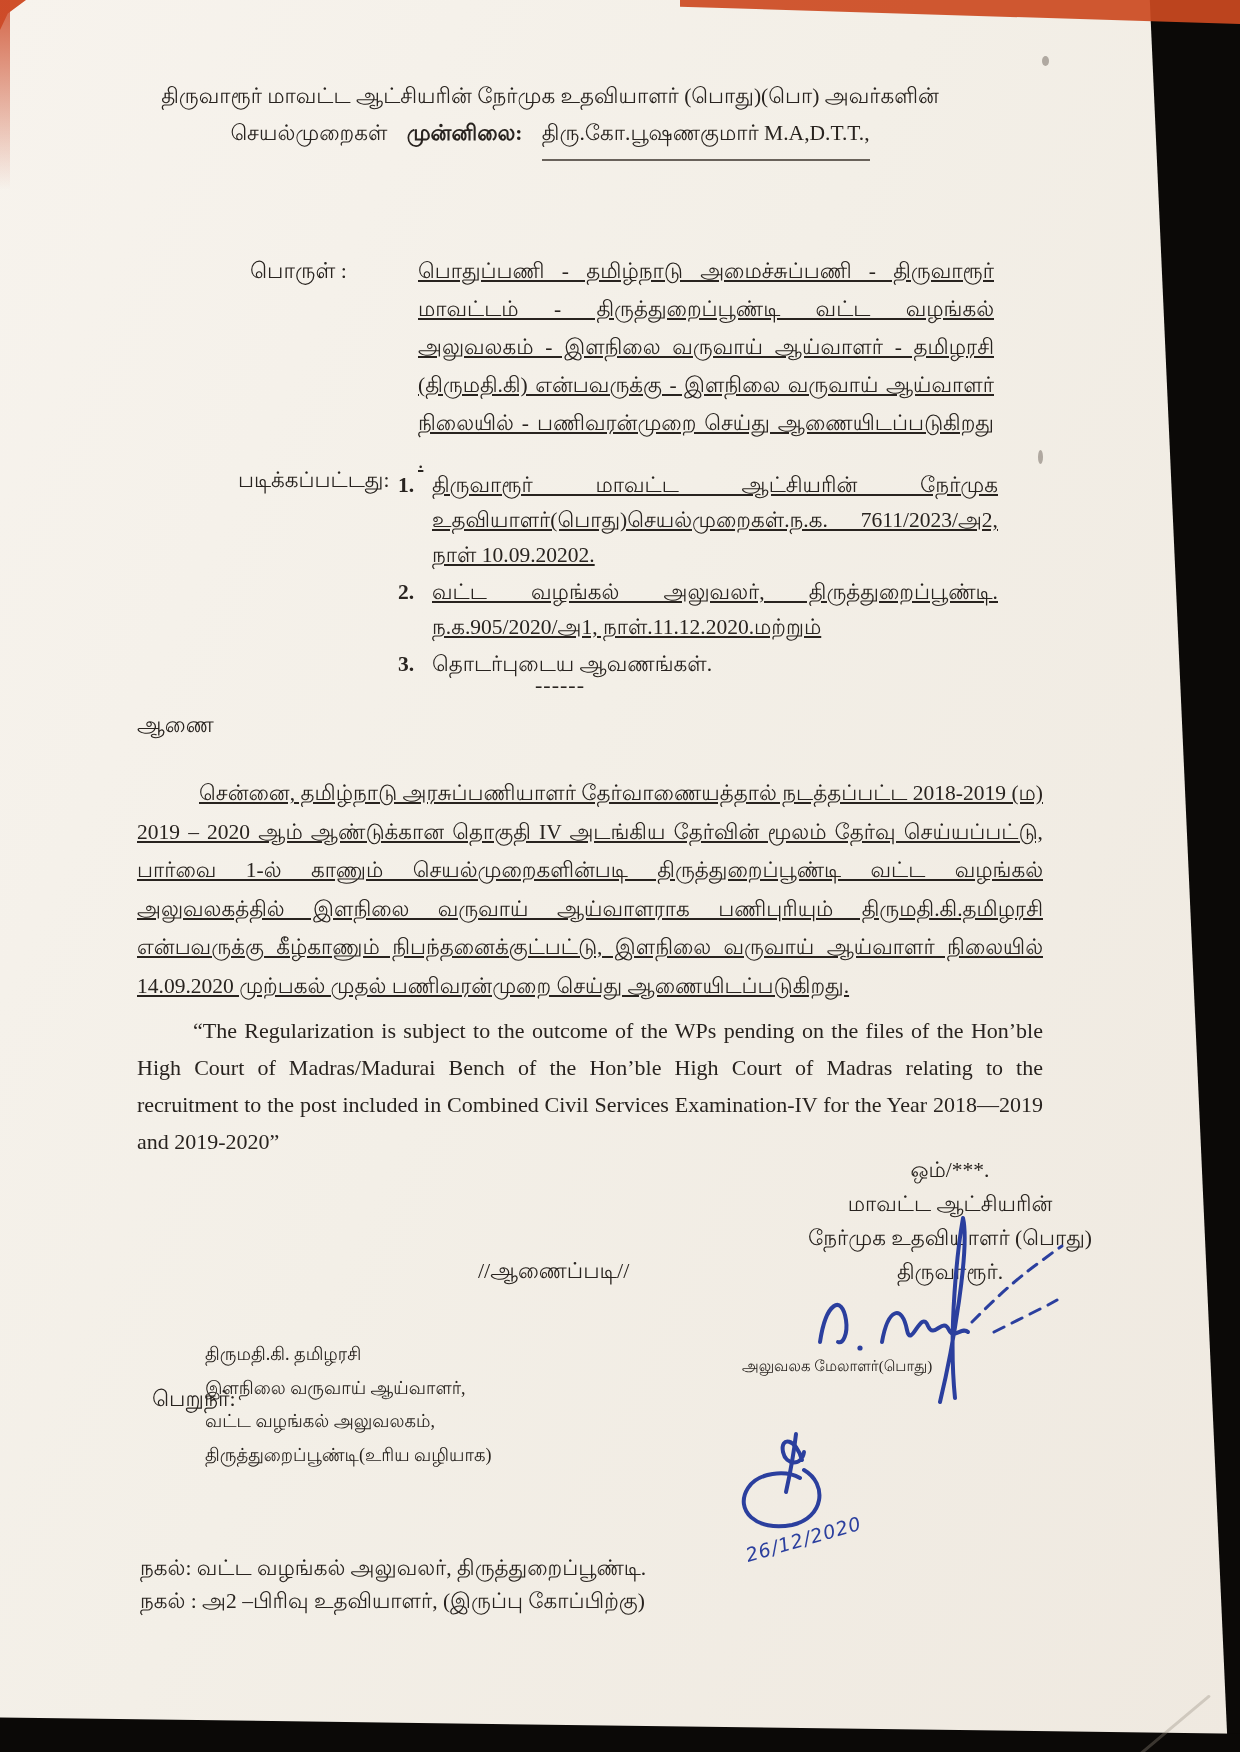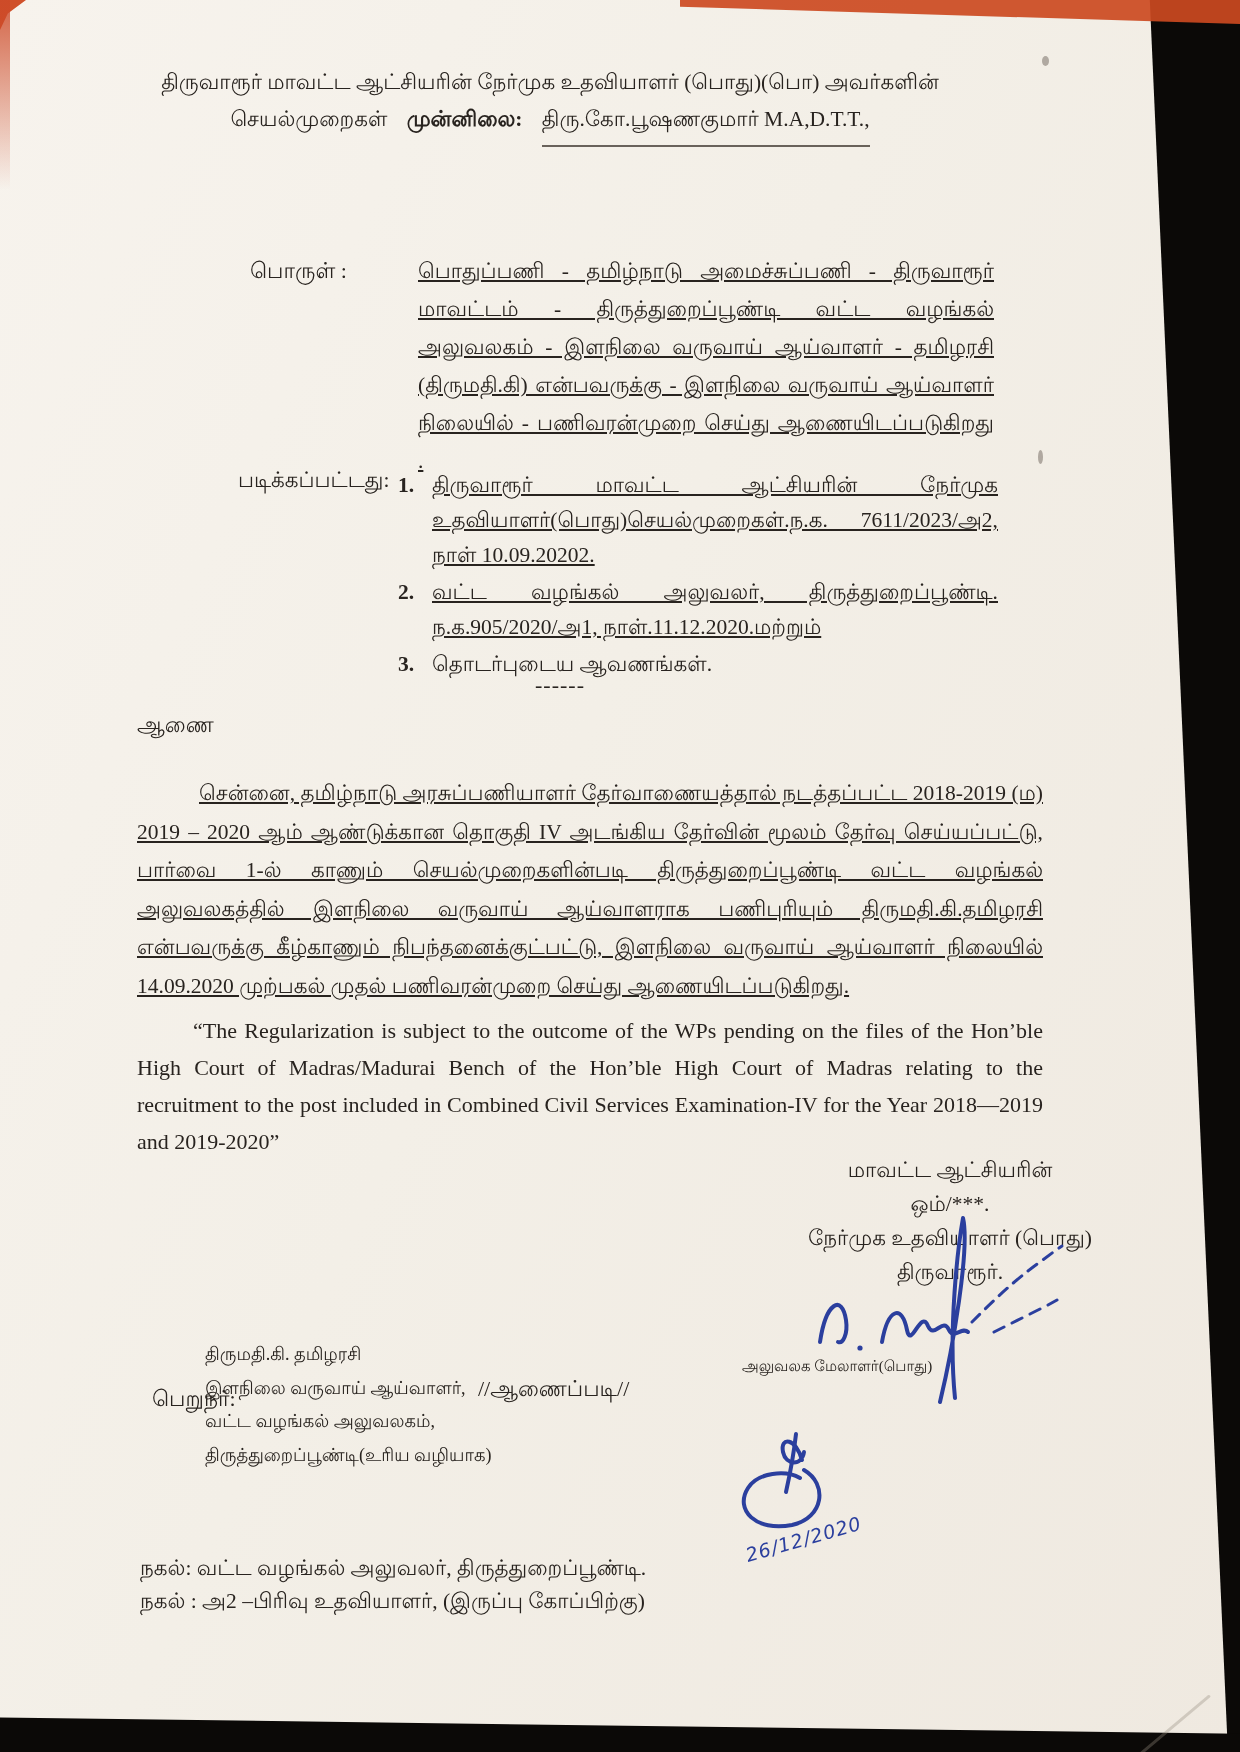--- a/index.html
+++ b/index.html
@@ -22,41 +22,41 @@
   .red-top{left:680px;top:0;width:560px;height:24px;background:#cc4a21;
     clip-path:polygon(0 0,100% 0,100% 100%,0 28%);opacity:.92;}
   .red-corner{left:0;top:0;width:26px;height:30px;background:#d0512b;
     clip-path:polygon(0 0,100% 0,30% 45%,0 100%);}
   .red-left{left:0;top:0;width:10px;height:190px;
     background:linear-gradient(to bottom,rgba(205,74,40,.85),rgba(205,74,40,0));}
   .crease{right:30px;bottom:55px;width:240px;height:3px;background:rgba(150,140,125,.35);
     transform:rotate(-40deg);transform-origin:right center;border-radius:2px;}
   .speck{width:7px;height:10px;border-radius:50%;background:rgba(110,100,92,.5);}
   
-  .hdr{left:135px;top:64px;width:830px;font-size:21.5px;line-height:37px;}
+  .hdr{left:135px;top:78px;width:830px;font-size:21.5px;line-height:37px;}
   .hdr .name{border-bottom:2px solid rgba(70,62,55,.8);padding-bottom:14px;}
   .refrow{left:140px;top:190px;width:790px;display:flex;justify-content:space-between;
     font-size:22px;font-weight:bold;}
   
   .subj-label{left:250px;top:252px;font-size:22px;}
   .subj-body{left:418px;top:252px;width:576px;}
   
   .read-label{left:238px;top:468px;font-size:21.5px;}
   .readlist{left:398px;top:468px;width:600px;font-size:21.5px;line-height:35px;}
   .read-item{display:flex;margin-bottom:2px;}
   .read-item .num{width:34px;flex:none;font-weight:bold;}
   .read-item .txt{flex:1;}
   .sep{left:500px;top:672px;width:120px;text-align:center;font-size:22px;letter-spacing:1px;}
   .order-h{left:137px;top:712px;font-size:22px;}
   .para-main{left:137px;top:774px;width:906px;text-indent:62px;line-height:38.5px;}
   .para-eng{left:137px;top:1012px;width:906px;text-indent:56px;
     font-size:22px;line-height:37px;text-align:justify;}
   .sigblock{left:800px;top:1153px;width:300px;text-align:center;
     font-size:21.5px;line-height:34px;}
-  .byorder{left:478px;top:1376px;font-size:22px;}
+  .byorder{left:478px;top:1258px;font-size:22px;}
   .manager{left:742px;top:1358px;font-size:15px;}
   .recv-label{left:152px;top:1386px;font-size:22px;}
   .recvlist{left:205px;top:1338px;font-size:18px;line-height:33.5px;}
   .copylist{left:140px;top:1552px;font-size:21.5px;line-height:33px;}
   .sig1{left:790px;top:1190px;width:320px;height:230px;}
   .sig2{left:690px;top:1430px;width:210px;height:150px;}
   svg .ink{fill:none;stroke:#2b3f9e;stroke-width:4;stroke-linecap:round;stroke-linejoin:round;}
   svg .ink-thin{fill:none;stroke:#2b3f9e;stroke-width:3;stroke-linecap:round;}
   svg text{fill:#2b3f9e;font-family:"DejaVu Sans",sans-serif;font-style:italic;font-size:19px;letter-spacing:1px;}
 </style>
@@ -102,22 +102,22 @@
       <span class="txt">தொடர்புடைய ஆவணங்கள்.</span>
     </div>
   </div>
   <div class="abs sep">------</div>
 
   <div class="abs order-h">ஆணை</div>
   <div class="abs para-main tam just">சென்னை, தமிழ்நாடு அரசுப்பணியாளர் தேர்வாணையத்தால் நடத்தப்பட்ட 2018-2019 (ம) 2019 – 2020 ஆம் ஆண்டுக்கான தொகுதி IV அடங்கிய தேர்வின் மூலம் தேர்வு செய்யப்பட்டு, பார்வை 1-ல் காணும் செயல்முறைகளின்படி திருத்துறைப்பூண்டி வட்ட வழங்கல் அலுவலகத்தில் இளநிலை வருவாய் ஆய்வாளராக பணிபுரியும் திருமதி.கி.தமிழரசி என்பவருக்கு கீழ்காணும் நிபந்தனைக்குட்பட்டு, இளநிலை வருவாய் ஆய்வாளர் நிலையில் 14.09.2020 முற்பகல் முதல் பணிவரன்முறை செய்து ஆணையிடப்படுகிறது.</div>
   <div class="abs para-eng">“The Regularization is subject to the outcome of the WPs pending  on the files of the Hon’ble High Court of Madras/Madurai Bench of the Hon’ble High Court of Madras relating to the recruitment to the post included in Combined Civil Services Examination-IV for the Year 2018—2019 and 2019-2020”</div>
 
   <div class="abs sigblock">
+    <div>ஒம்/***.</div>
     <div>மாவட்ட ஆட்சியரின்</div>
-    <div>ஒம்/***.</div>
     <div>நேர்முக உதவியாளர் (பொது)</div>
     <div>திருவாரூர்.</div>
   </div>
 
   <svg class="abs sig1" viewBox="0 0 320 230">
     <path class="ink" d="M 30 152 C 36 112 52 104 56 130 C 58 144 53 154 48 152"></path>
     <circle cx="70" cy="158" r="2.6" fill="#2b3f9e"></circle>
     <path class="ink" d="M 92 152 C 98 118 112 114 117 140 C 121 160 131 118 138 136 C 144 150 153 126 159 140 C 164 150 172 136 178 142"></path>
     <path class="ink" d="M 150 212 C 163 158 180 58 173 28 C 168 56 158 140 165 208"></path>
     <path class="ink-thin" stroke-dasharray="11 8" d="M 182 132 C 200 114 222 92 250 72 C 258 66 266 60 272 56"></path>

